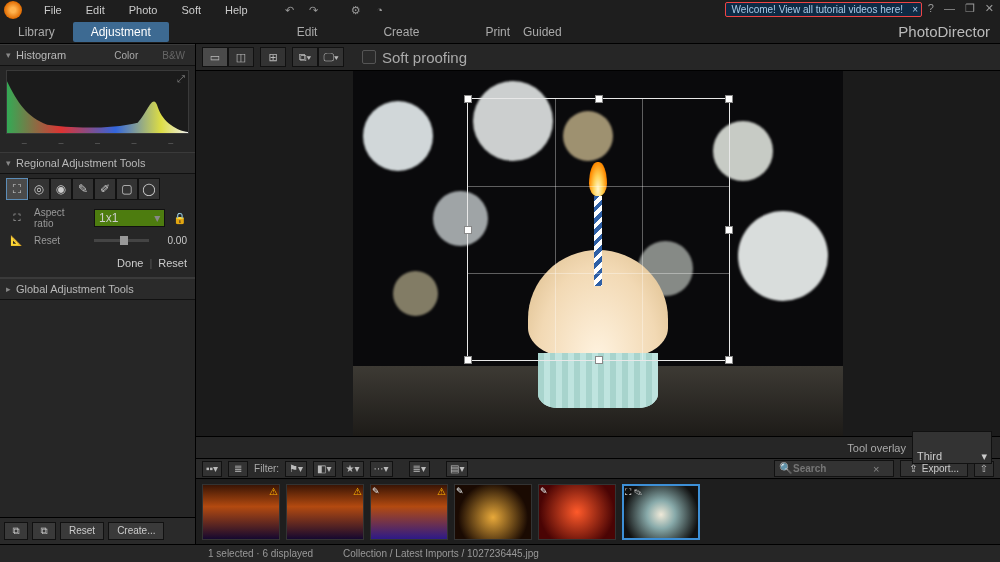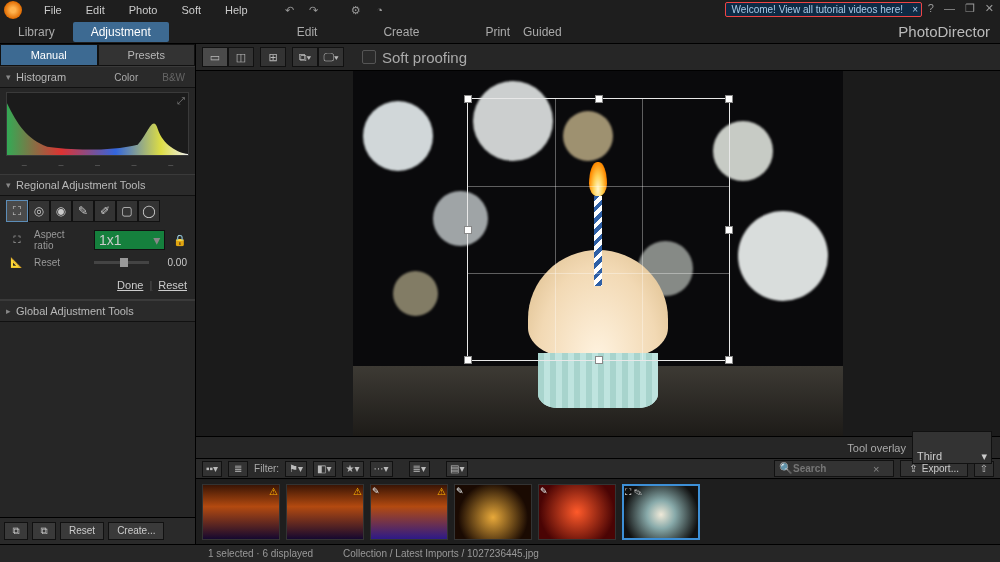--- a/index.html
+++ b/index.html
@@ -40,29 +40,29 @@
 .hist-expand { position:absolute; top:2px; right:3px; color:#888; font-size:10px;}
 .hist-marks { display:flex; justify-content:space-around; color:#666; font-size:9px; padding:0 6px 4px;}
 
 .tool-row { display:flex; gap:0; padding:4px 6px; }
 .tool-btn { width:22px; height:22px; background:#333; border:1px solid #111; display:flex; align-items:center; justify-content:center; color:#ccc; cursor:pointer; font-size:12px;}
 .tool-btn.active { background:#4a4a4a; border-color:#5c8db8;}
 
 .control-row { display:flex; align-items:center; padding:3px 8px; gap:8px; font-size:10px;}
 .control-row .icon { width:18px; text-align:center; color:#bbb;}
 .control-row .lbl { width:52px; color:#999;}
-.select { flex:1; background:#15803d; border:1px solid #111; color:#ccc; padding:1px 16px 1px 4px; font-size:14px; position:relative;}
+.select { flex:1; background:#4d7c0f; border:1px solid #111; color:#ccc; padding:1px 16px 1px 4px; font-size:12px; position:relative;}
 .select::after{content:"▾"; position:absolute; right:4px; top:1px; color:#888;}
 .lock-icon { color:#d9a441; font-size:11px;}
 .slider-track { flex:1; height:3px; background:#444; position:relative;}
 .slider-thumb { position:absolute; top:-3px; width:8px; height:9px; background:#999; left:48%;}
 .num { width:30px; text-align:right; color:#ccc;}
 
 .done-reset { display:flex; justify-content:flex-end; gap:6px; padding:8px 8px; font-size:11px; color:#ccc;}
-.done-reset span{cursor:pointer;text-decoration:underline;}
+.done-reset span{cursor:pointer;}
 .divider { height:1px; background:#3a3a3a; margin:0 0;}
 
 .left-bottom { margin-top:auto; display:flex; gap:4px; padding:4px; border-top:1px solid #000; background:#2a2a2a;}
 .lb-btn { background:#3a3a3a; border:1px solid #111; color:#ccc; padding:2px 8px; font-size:10px; cursor:pointer;}
 .lb-icon { width:24px; padding:2px 0; text-align:center;}
 
 
 .center { flex:1; display:flex; flex-direction:column; background:#1b1b1b; }
 .viewer-toolbar { height:30px; background:#262626; border-bottom:1px solid #000; display:flex; align-items:center; padding:0 6px; gap:6px;}
 .vt-group { display:flex; gap:0; }
@@ -151,24 +151,20 @@
   <div class="module-tab" style="margin-left:110px">Edit</div>
   <div class="module-tab" style="margin-left:30px">Create</div>
   <div class="module-tab" style="margin-left:30px">Print</div>
   <div class="module-tab" style="position:absolute;left:505px">Guided</div>
   <div class="brand">PhotoDirector</div>
 </div>
 
 <div class="main">
 
   <div class="left-panel">
-    <div class="sub-tabs">
-      <div class="sub-tab active">Manual</div>
-      <div class="sub-tab">Presets</div>
-    </div>
 
     <div class="section-header">
       <span class="chev">▾</span>
       <span>Histogram</span>
       <span class="spacer"></span>
       <span class="hist-toggle">Color</span>
       <span class="hist-toggle muted">B&amp;W</span>
     </div>
     <div class="histogram">
       <span class="hist-expand">⤢</span>

